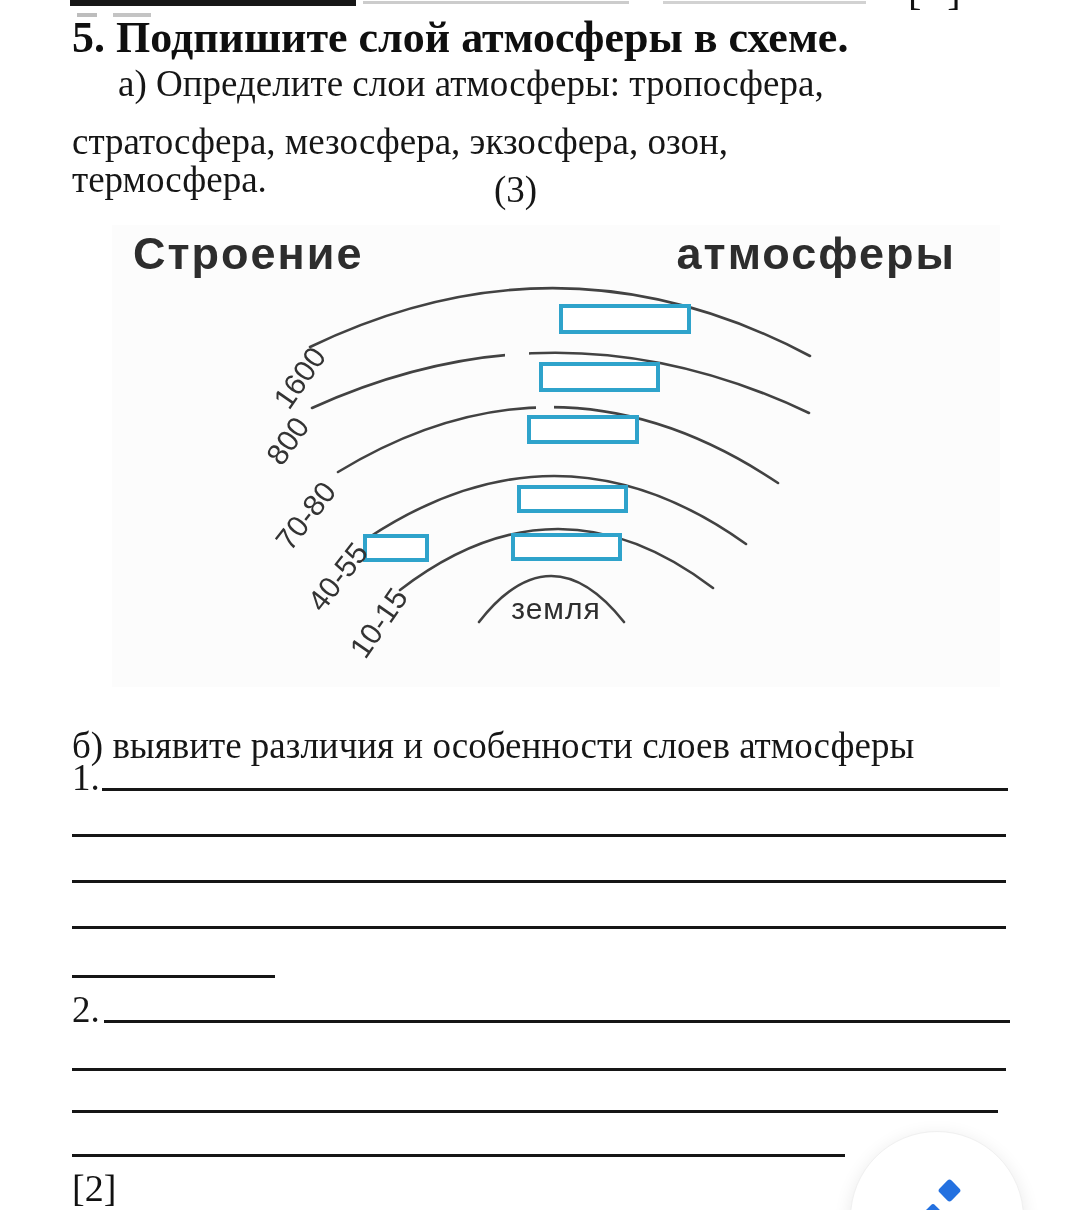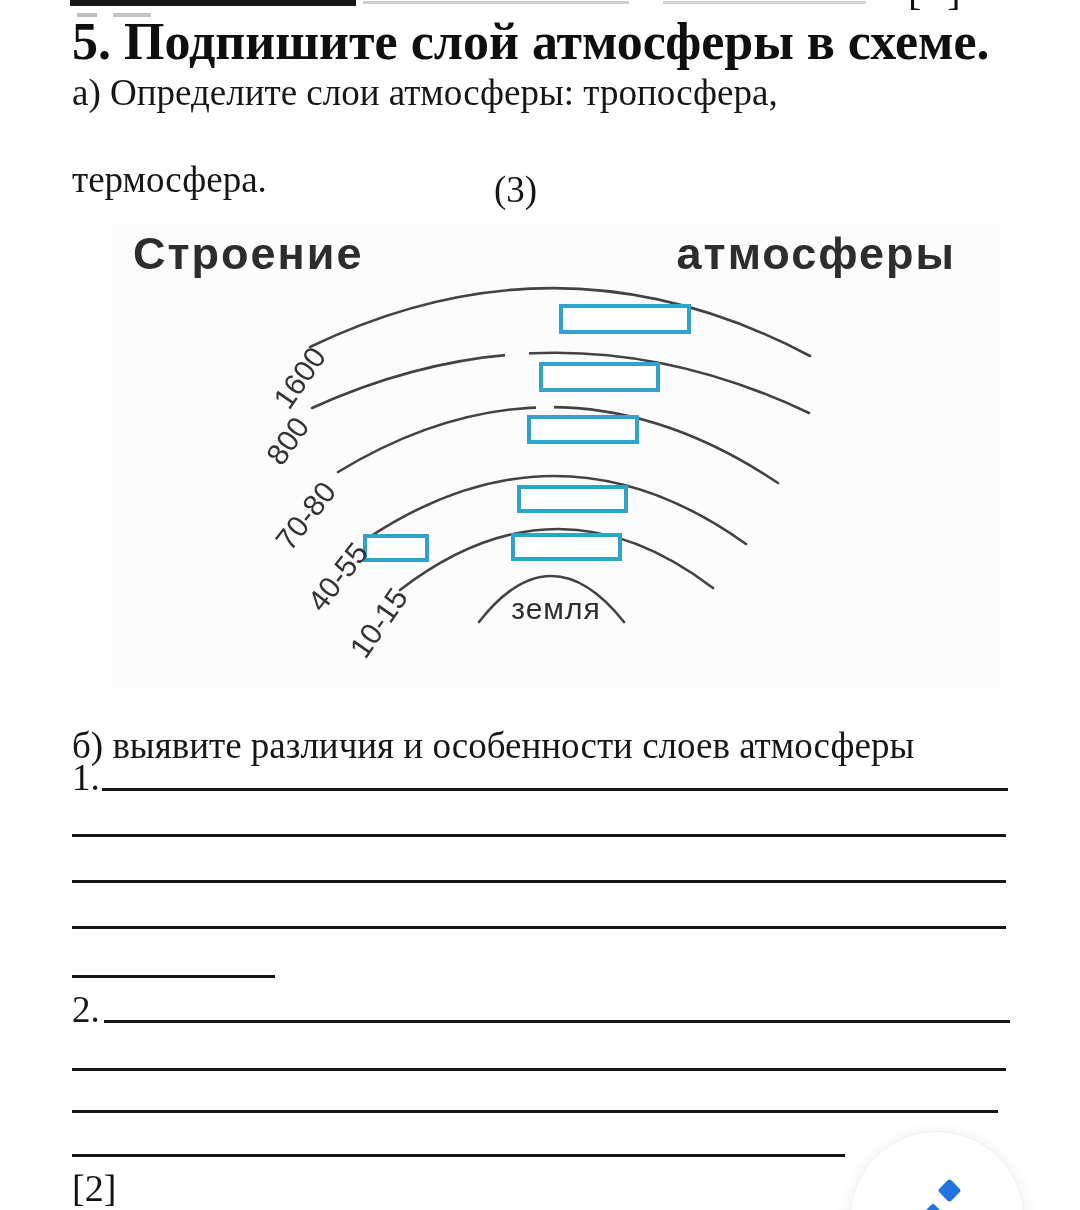--- a/index.html
+++ b/index.html
@@ -12,23 +12,23 @@
   .remnant-bar { position:absolute; left:70px; top:0; width:286px; height:6px; background:#171717; }
   .remnant-faint-1 { position:absolute; left:363px; top:1px; width:266px; height:3px; background:#cccccc; }
   .remnant-faint-2 { position:absolute; left:663px; top:1px; width:203px; height:3px; background:#d2d2d2; }
   .remnant-dash-1 { position:absolute; left:77px; top:13px; width:20px; height:4px; background:#bdbdbd; }
   .remnant-dash-2 { position:absolute; left:113px; top:13px; width:38px; height:4px; background:#c4c4c4; }
   .top-marker {
     position:absolute; left:908px; top:-32px; font-size:40px; color:#111;
     letter-spacing:8px;
   }
   
-  .heading { position:absolute; left:72px; top:12px; font-size:52px; font-weight:700; color:#0f0f0f; white-space:nowrap; }
+  .heading { position:absolute; left:72px; top:12px; font-size:44px; font-weight:700; color:#0f0f0f; white-space:nowrap; }
   .bodyline { position:absolute; left:72px; font-size:37px; color:#161616; white-space:nowrap; }
-  .a1 { top:71px; } .a2 { top:120px; } .a3 { top:158px; }
+  .a1 { top:62px;margin-left:46px; } .a2 { top:120px; } .a3 { top:158px; }
   .points { position:absolute; left:494px; top:168px; font-size:37px; color:#161616; }
   .partb { top:724px;font-family:Liberation Serif, serif; }
   .itemnum { position:absolute; left:72px; font-size:37px; color:#161616; }
   .item1 { top:756px; } .item2 { top:988px; }
   .score { position:absolute; left:72px; top:1166px; font-size:38px; color:#111; }
   
   .ans-line { position:absolute; height:3px; background:#161616; }
   
   .scan-bg { position:absolute; left:112px; top:225px; width:888px; height:462px; background:#fcfcfc; }
   .diagram-svg { position:absolute; left:0; top:225px; }
@@ -55,20 +55,21 @@
 
   <div class="remnant-bar"></div>
   <div class="remnant-faint-1"></div>
   <div class="remnant-faint-2"></div>
   <div class="remnant-dash-1"></div>
   <div class="remnant-dash-2"></div>
   <div class="top-marker">[ ]</div>
 
   <div class="heading">5. Подпишите слой атмосферы в схеме.</div>
   <div class="bodyline a1">а) Определите слои атмосферы: тропосфера,</div>
+  <div class="bodyline a2">стратосфера, мезосфера, экзосфера, озон,</div>
   <div class="bodyline a3">термосфера.</div>
   <div class="points">(3)</div>
 
   <div class="scan-bg"></div>
   <svg class="diagram-svg" width="1080" height="462" viewBox="0 0 1080 462" xmlns="http://www.w3.org/2000/svg">
 
     <text class="dg-title" x="133" y="44">Строение</text>
     <text class="dg-title" x="956" y="44" text-anchor="end">атмосферы</text>
 
     <path class="dg-arc" d="M 310 122 Q 563 0 810 131"></path>

